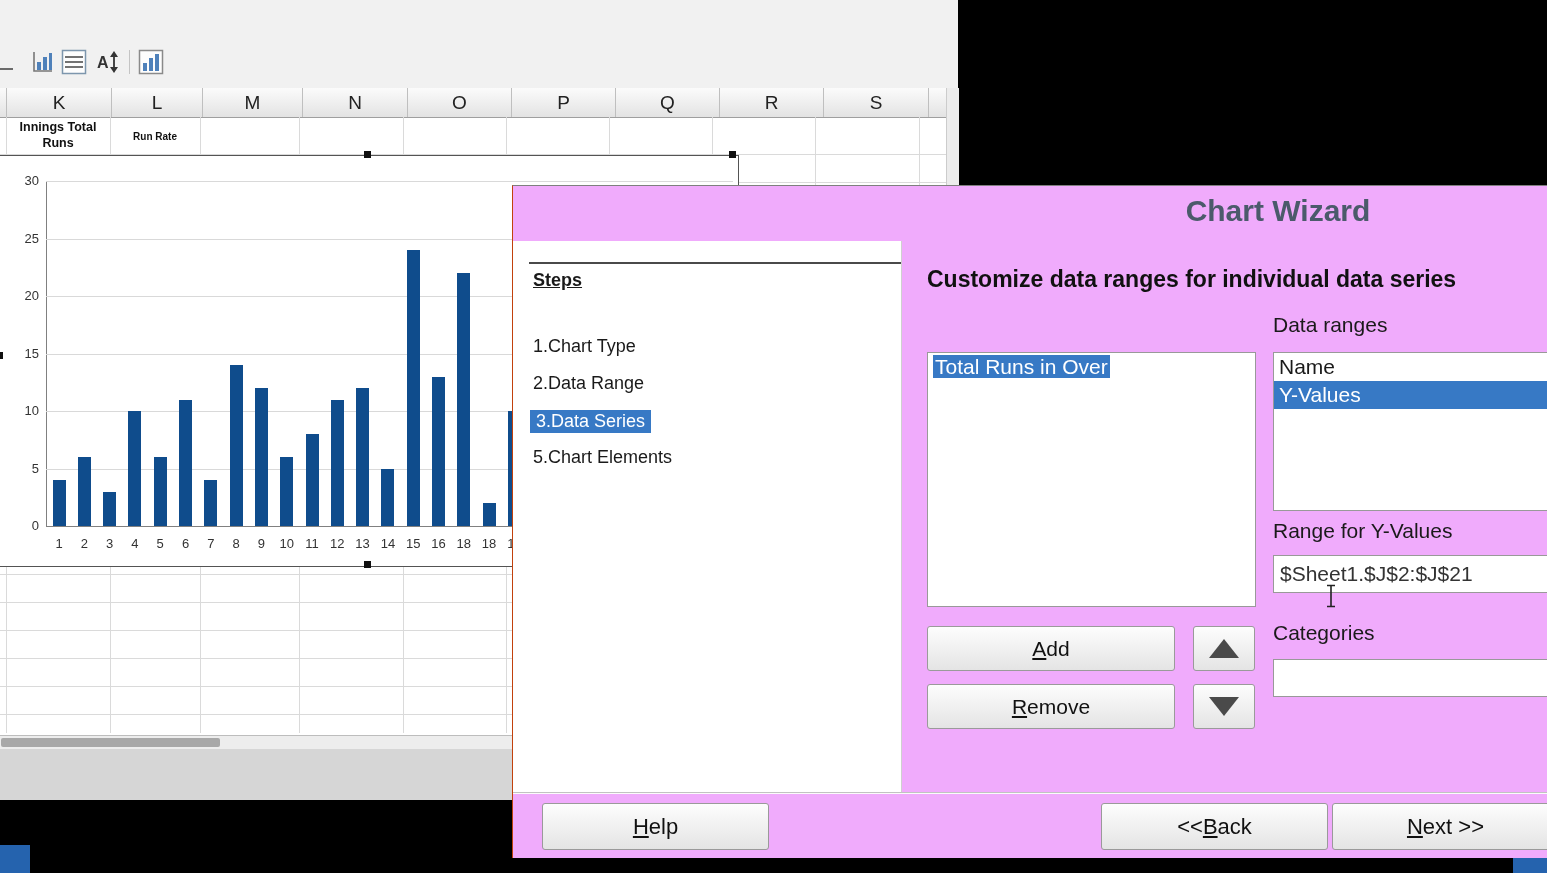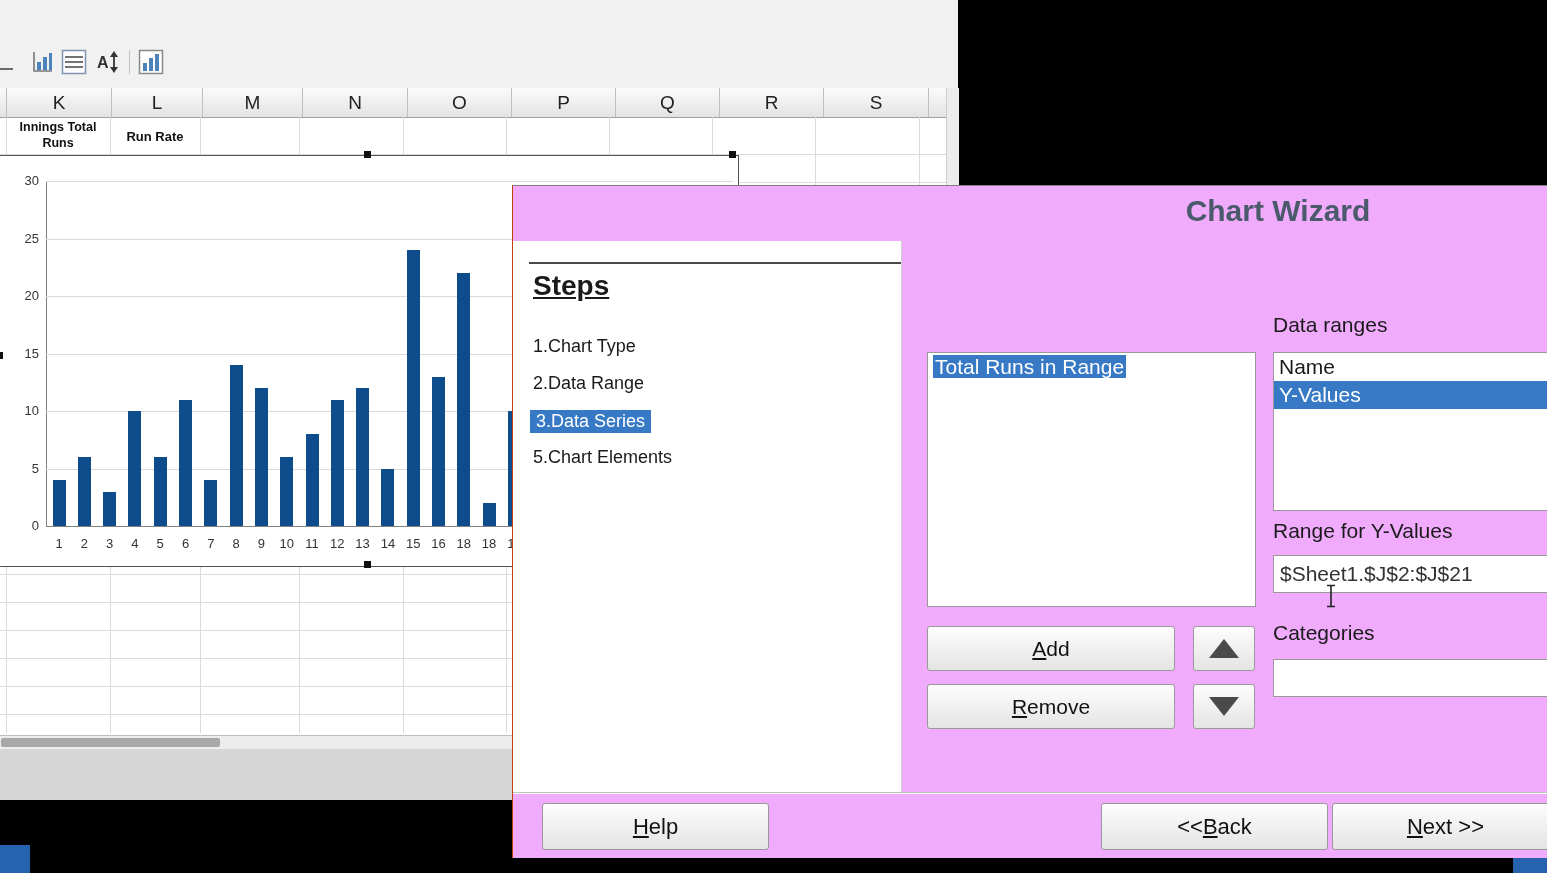--- a/index.html
+++ b/index.html
@@ -40,21 +40,21 @@
   .blue-bl{position:absolute;left:0;top:845px;width:30px;height:28px;background:#2563ae;}
   .blue-br{position:absolute;left:1513px;top:857px;width:34px;height:16px;background:#2563ae;}
   
   .dialog{position:absolute;left:512px;top:185px;width:1035px;height:672px;background:#f0abfc;
           border-left:1px solid #c2410c;border-top:1px solid #7f7f7f;z-index:5;overflow:hidden;}
   .dlg-title{position:absolute;left:400px;top:8px;width:730px;text-align:center;
              font-size:30px;font-weight:bold;color:#4b5a6b;}
   .steps-panel{position:absolute;left:0;top:55px;width:388px;height:551px;background:#fff;
                border-right:1px solid #cfcfcf;}
   .steps-rule{position:absolute;left:16px;top:76px;width:372px;height:2px;background:#4a4a4a;}
-  .steps-title{position:absolute;left:20px;top:84px;font-size:28px;font-weight:bold;
+  .steps-title{position:absolute;left:20px;top:84px;font-size:18px;font-weight:bold;
                text-decoration:underline;color:#1a1a1a;}
   .step-item{position:absolute;left:20px;font-size:18px;color:#1a1a1a;white-space:nowrap;}
   .step-item.active{left:17px;background:#3779c5;color:#fff;padding:1px 6px;}
   .dlg-heading{position:absolute;left:414px;top:80px;width:621px;font-size:23px;font-weight:bold;
                color:#111;white-space:nowrap;overflow:hidden;}
   .dlg-label{position:absolute;font-size:21px;color:#1a1a1a;white-space:nowrap;}
   .listbox{position:absolute;background:#fff;border:1px solid #999;overflow:hidden;}
   .list-item{font-size:21px;color:#1a1a1a;padding:2px 5px;white-space:nowrap;}
   .list-item .sel-span{background:#3779c5;color:#fff;padding:0 2px;}
   .list-item.selected{background:#3779c5;color:#fff;}
@@ -142,21 +142,21 @@
         <div class="vline" style="left: 609px;"></div>
         <div class="vline" style="left: 712px;"></div>
         <div class="vline" style="left: 815px;"></div>
         <div class="vline" style="left: 919px;"></div>
       </div>
     <div class="grid-rows"></div>
     <div class="row1-line"></div>
     <div class="right-strip"></div>
 
     <div class="cell" style="left:6px;top:117px;width:104px;height:38px;font-size:12.5px;line-height:1.25;">Innings Total Runs</div>
-    <div class="cell" style="left:110px;top:117px;width:90px;height:38px;font-size:13px;">Run Rate</div>
+    <div class="cell" style="left:110px;top:117px;width:90px;height:38px;font-size:10px;">Run Rate</div>
 
     <div class="chart" id="chart-plot">
       <div class="axis-y"></div>
       <div class="axis-x"></div>
     <div class="ytick" style="top: 362px;">0</div>
         <div class="gridline" style="top: 312.5px; left: 53px; width: 687px;"></div>
         <div class="ytick" style="top: 304.5px;">5</div>
         <div class="gridline" style="top: 255px; left: 53px; width: 687px;"></div>
         <div class="ytick" style="top: 247px;">10</div>
         <div class="gridline" style="top: 197.5px; left: 53px; width: 687px;"></div>
@@ -221,26 +221,27 @@
     <div class="dlg-title">Chart Wizard</div>
 
     <div class="steps-panel"></div>
     <div class="steps-rule"></div>
     <div class="steps-title">Steps</div>
     <div class="step-item" style="top:150px">1.Chart Type</div>
     <div class="step-item" style="top:187px">2.Data Range</div>
     <div class="step-item active" style="top:224px">3.Data Series</div>
     <div class="step-item" style="top:261px">5.Chart Elements</div>
 
+    <div class="dlg-heading">Customize data ranges for individual data series</div>
 
     <div class="dlg-label" style="left:414px;top:127px;margin-top:44px;">Data series</div>
     <div class="dlg-label" style="left:760px;top:127px;">Data ranges</div>
 
     <div class="listbox" style="left:414px;top:166px;width:327px;height:253px;">
-      <div class="list-item"><span class="sel-span">Total Runs in Range</span></div>
+      <div class="list-item"><span class="sel-span">Total Runs in Over</span></div>
     </div>
 
     <div class="listbox" style="left:760px;top:166px;width:277px;height:157px;">
       <div class="list-item">Name</div>
       <div class="list-item selected">Y-Values</div>
     </div>
 
     <div class="dlg-label" style="left:760px;top:333px;">Range for Y-Values</div>
     <div class="textfield" style="left:760px;top:369px;width:277px;height:36px;">$Sheet1.$J$2:$J$21</div>
     <div class="ibeam">

